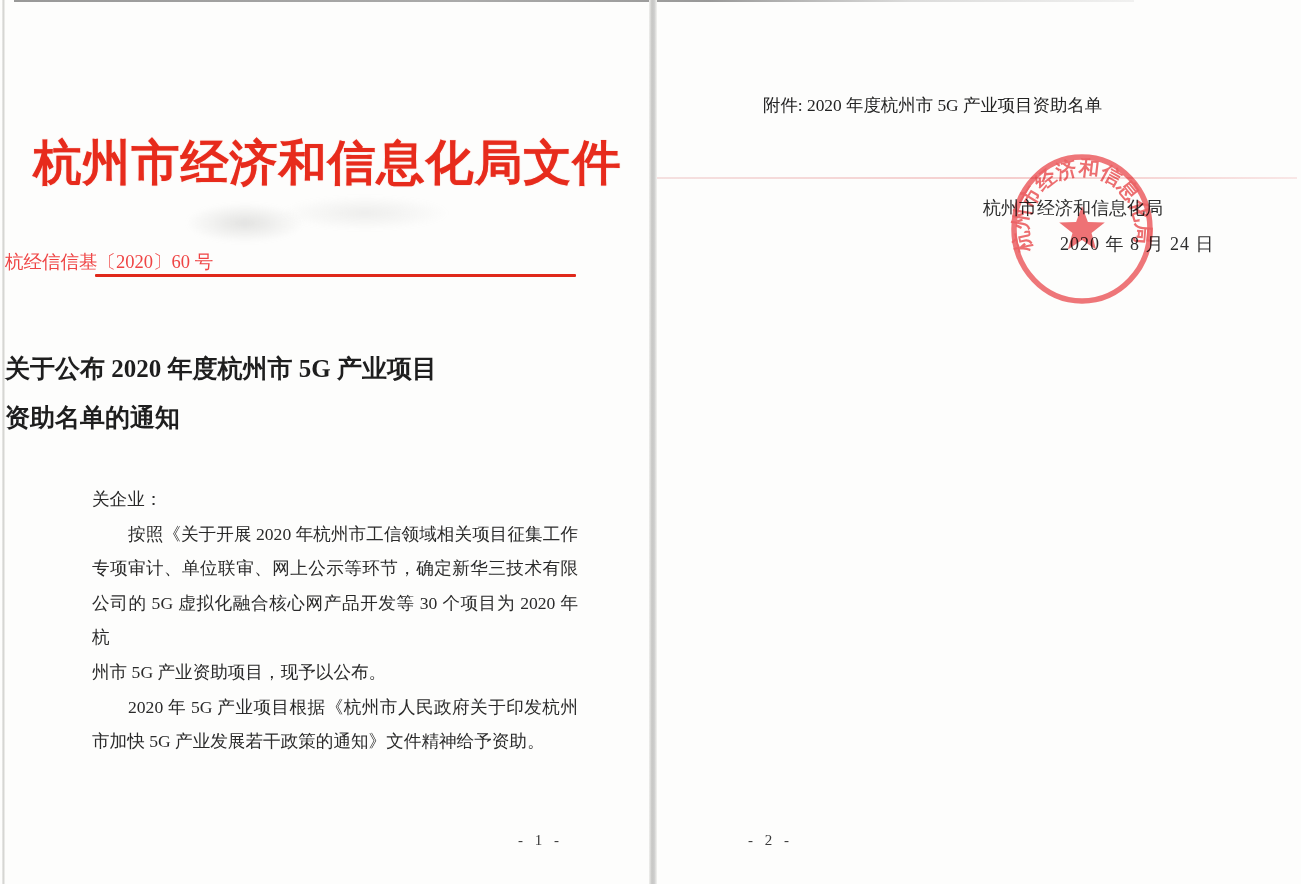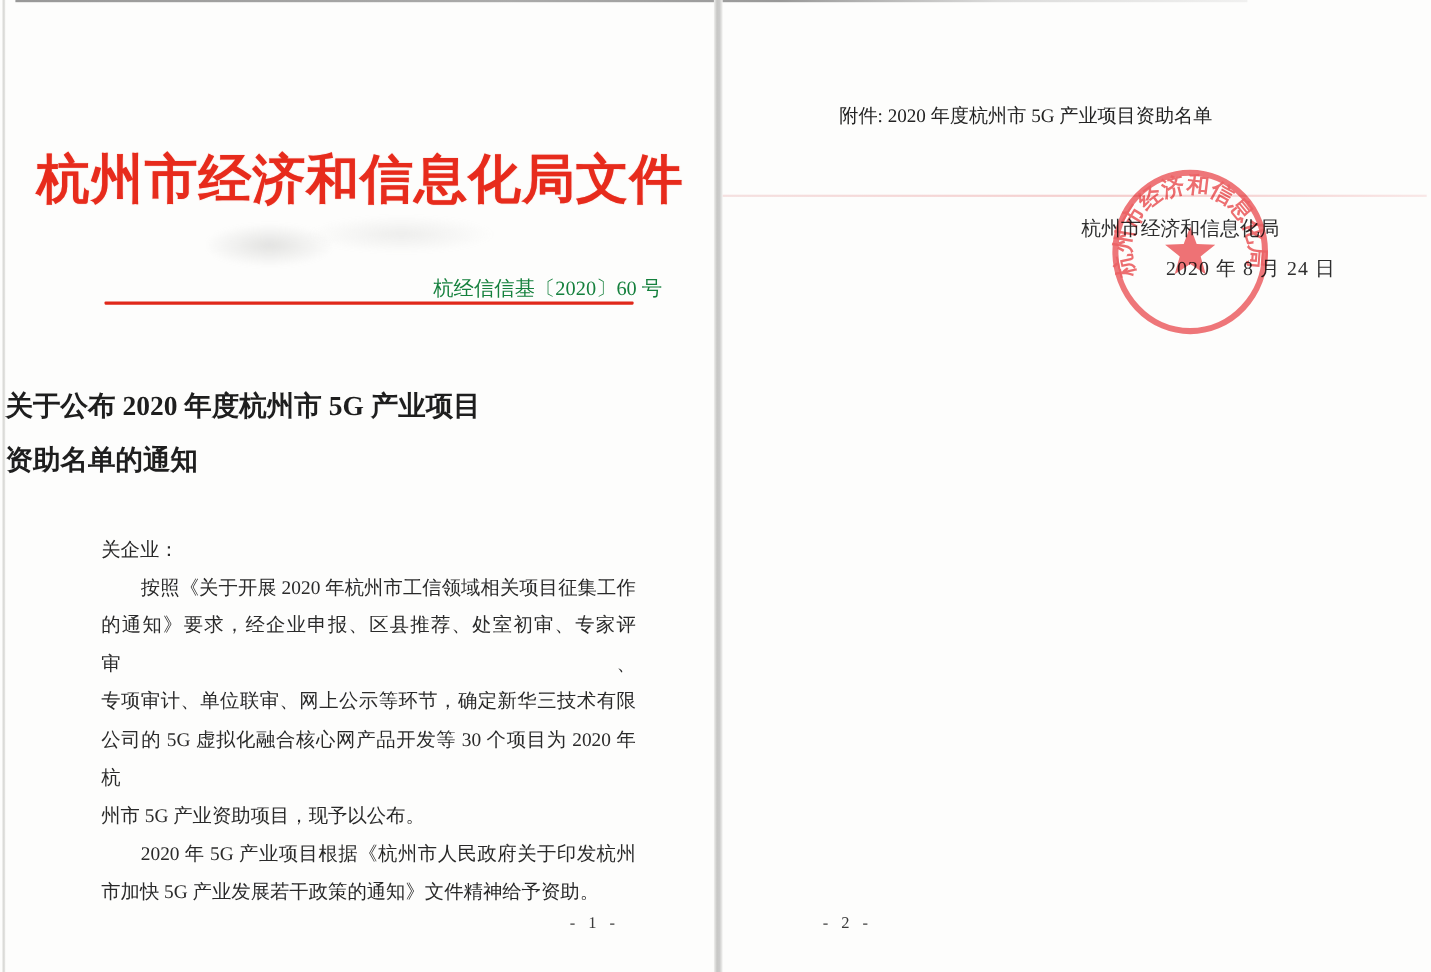--- a/index.html
+++ b/index.html
@@ -34,22 +34,22 @@
   .p1-header {
     position: absolute; top: 131px; left: 5px; width: 645px;
     text-align: center;
     font-size: 48px; font-weight: bold; letter-spacing: 1px;
     color: #e72b1c;
     text-shadow: 0 0 1px rgba(231,43,28,.55);
     white-space: nowrap;
   }
   .p1-docnum {
     position: absolute; top: 249px; left: 5px; width: 597px;
-    text-align: right;
-    font-size: 18.5px; color: #15803d;
+    text-align: left;
+    font-size: 18.5px; color: #ef4444;
     white-space: nowrap;
   }
   .p1-redline {
     position: absolute; top: 274px; left: 95px; width: 481px; height: 3px;
     background: #e0281a;
     border-radius: 1px;
   }
   .p1-title { 
     position: absolute; left: 5px; width: 645px;
     font-size: 25px; font-weight: bold; color: #1e1e1e;
@@ -124,21 +124,20 @@
     <div class="smudge1"></div>
     <div class="smudge2"></div>
     <div class="p1-docnum">杭经信信基〔2020〕60 号</div>
     <div class="p1-redline"></div>
     <div class="p1-title p1-title-l1">关于公布 2020 年度杭州市 5G 产业项目</div>
     <div class="p1-title p1-title-l2">资助名单的通知</div>
 
     <div class="p1-body">
       <div class="bline">关企业：</div>
       <div class="bline stretch indent">按照《关于开展 2020 年杭州市工信领域相关项目征集工作</div>
-      <div class="bline stretch">的通知》要求，经企业申报、区县推荐、处室初审、专家评审、</div>
       <div class="bline stretch">专项审计、单位联审、网上公示等环节，确定新华三技术有限</div>
       <div class="bline stretch">公司的 5G 虚拟化融合核心网产品开发等 30 个项目为 2020 年杭</div>
       <div class="bline">州市 5G 产业资助项目，现予以公布。</div>
       <div class="bline stretch indent">2020 年 5G 产业项目根据《杭州市人民政府关于印发杭州</div>
       <div class="bline">市加快 5G 产业发展若干政策的通知》文件精神给予资助。</div>
     </div>
 
     <div class="pagenum pagenum-1">- 1 -</div>
   </div>
 

